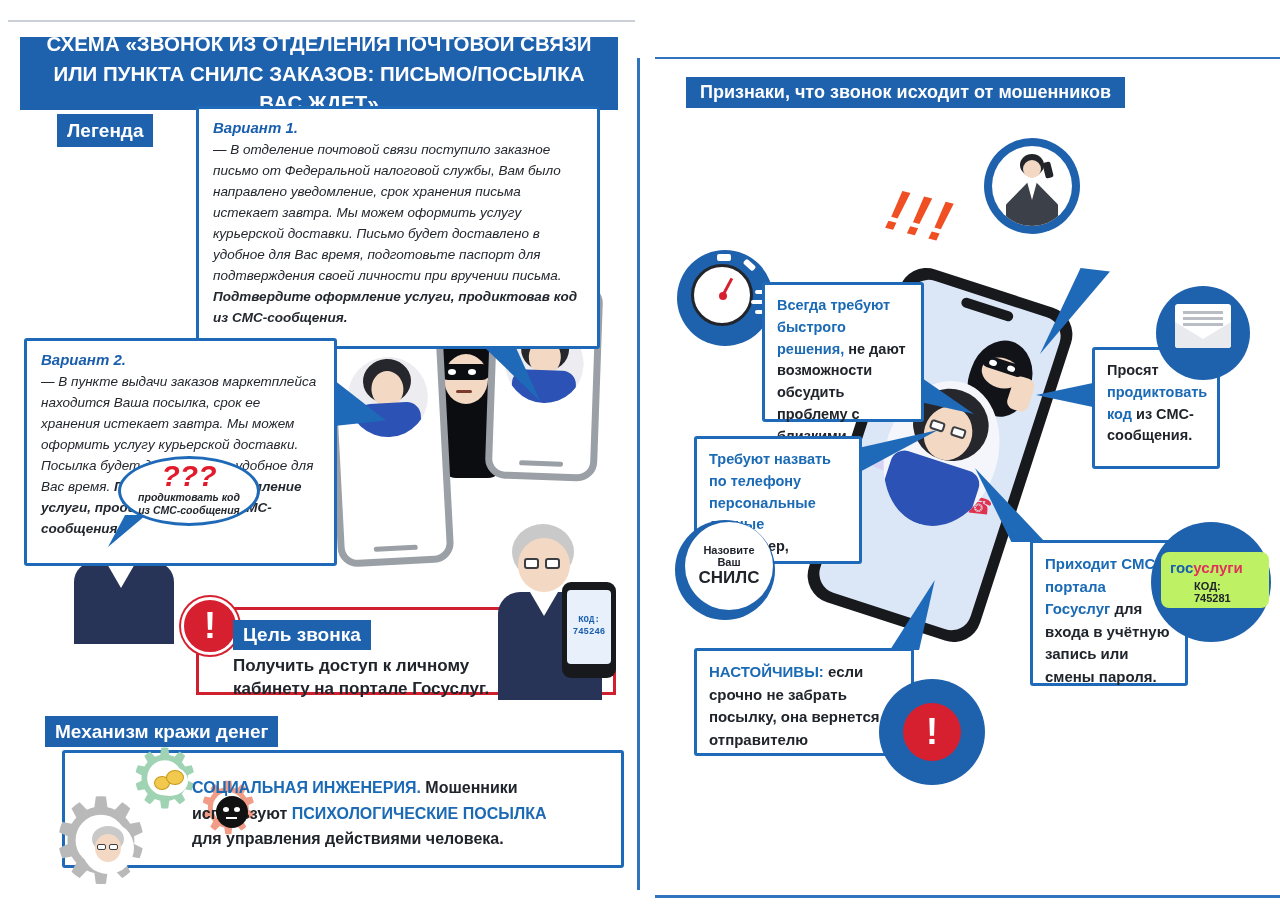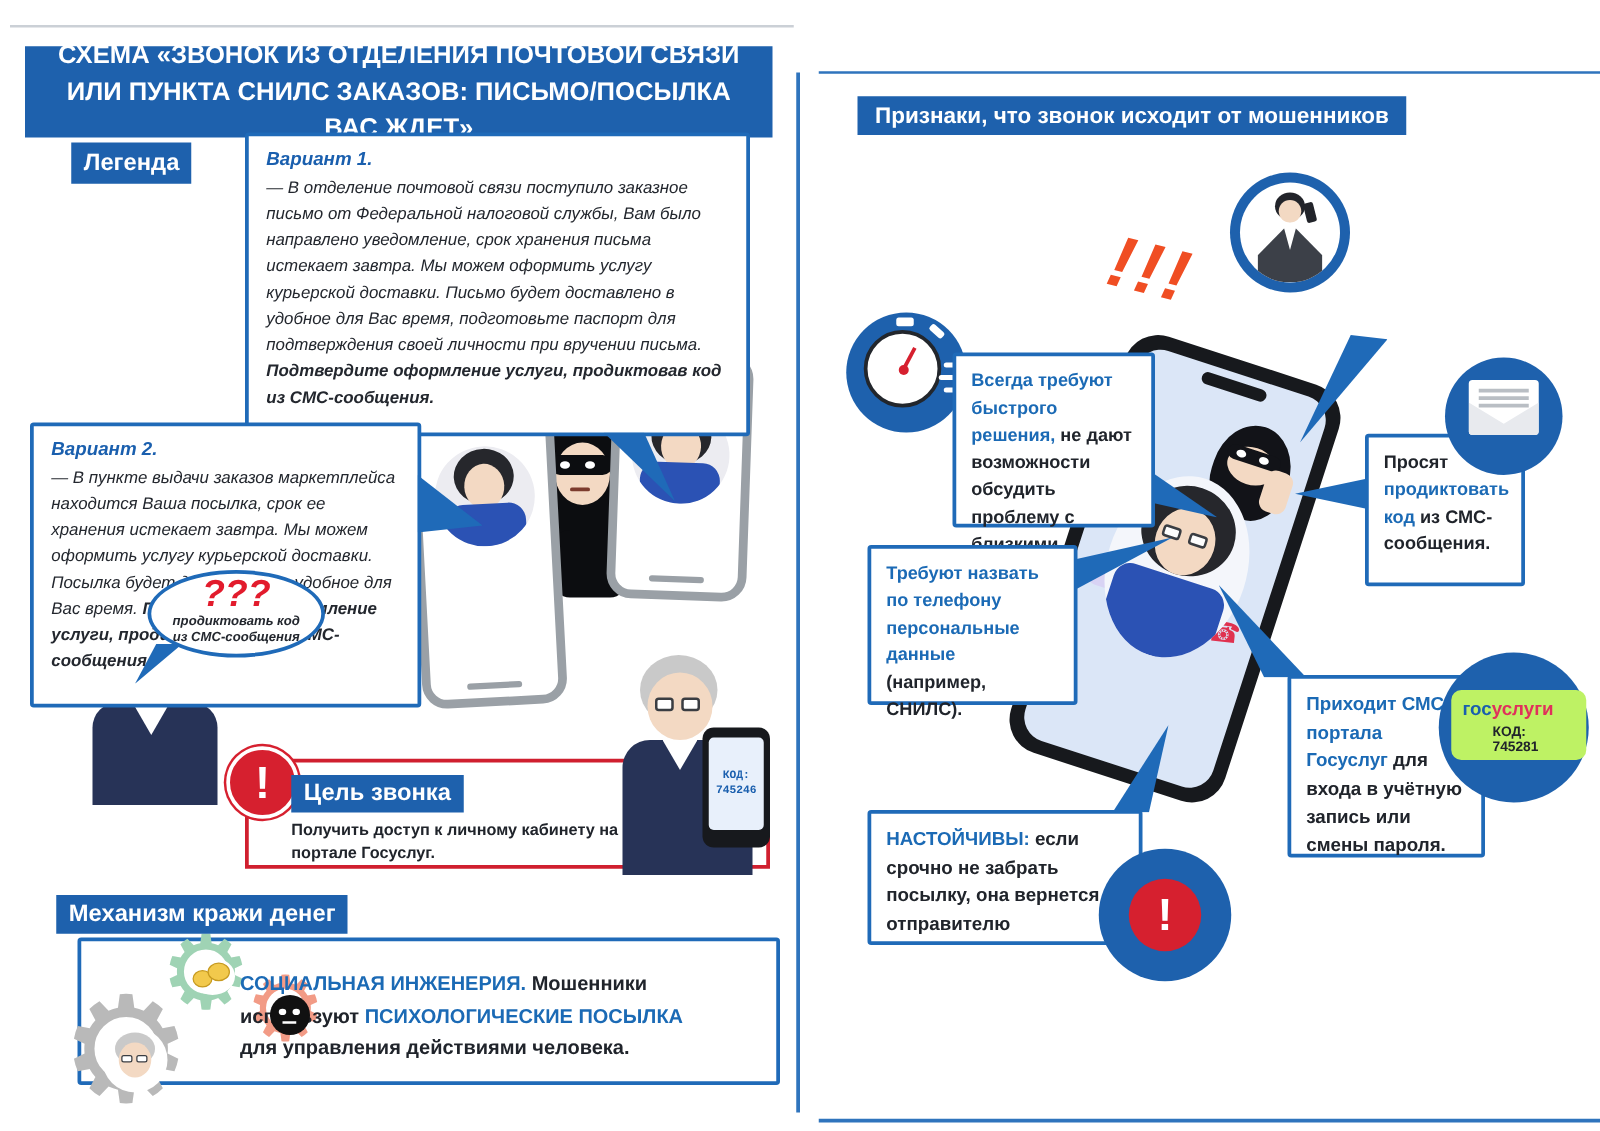--- a/index.html
+++ b/index.html
@@ -111,21 +111,21 @@
       <div class="abs" style="left:58px;top:80px;width:30px;height:26px;background:#fff;clip-path:polygon(0 0,100% 0,50% 100%);"></div>
     </div>
 
     <div class="abs" style="left:196px;top:607px;width:420px;height:88px;border:3px solid #d01f2f;background:#fff;z-index:5;"></div>
     <div class="abs circle" style="left:181px;top:597px;width:58px;height:58px;background:#d6202f;border:3px solid #fff;box-shadow:0 0 0 2px #d6202f;display:flex;align-items:center;justify-content:center;z-index:6;">
       <span style="color:#fff;font-weight:bold;font-size:36px;line-height:1;">!</span>
     </div>
     <div class="abs chip" style="left:233px;top:620px;height:30px;font-size:19px;z-index:7;">
       <span>Цель звонка</span>
     </div>
-    <div class="abs" style="left:233px;top:655px;width:290px;font-size:13px;font-weight:bold;color:#20242b;line-height:1.35;z-index:7;">Получить доступ к личному кабинету на портале Госуслуг.</div>
+    <div class="abs" style="left:233px;top:655px;width:290px;font-size:17px;font-weight:bold;color:#20242b;line-height:1.35;z-index:7;">Получить доступ к личному кабинету на портале Госуслуг.</div>
 
     <div class="abs" style="left:478px;top:522px;width:160px;height:180px;z-index:6;font-family:Liberation Mono, monospace;">
       <div class="abs circle" style="left:34px;top:2px;width:62px;height:56px;background:#c9c9c9;"></div>
       <div class="abs face" style="left:40px;top:16px;width:52px;height:54px;"></div>
       <div class="abs" style="left:46px;top:36px;width:15px;height:11px;border:2px solid #3a3d42;border-radius:3px;background:#fff;"></div>
       <div class="abs" style="left:67px;top:36px;width:15px;height:11px;border:2px solid #3a3d42;border-radius:3px;background:#fff;"></div>
       <div class="abs" style="left:20px;top:70px;width:104px;height:108px;background:#273357;border-radius:22px 22px 0 0;"></div>
       <div class="abs" style="left:52px;top:70px;width:28px;height:24px;background:#fff;clip-path:polygon(0 0,100% 0,50% 100%);"></div>
       <div class="abs" style="left:84px;top:60px;width:54px;height:96px;background:#17191d;border-radius:9px;">
         <div class="abs" style="left:5px;top:8px;width:44px;height:74px;background:#e8f0fb;border-radius:4px;display:flex;align-items:center;justify-content:center;text-align:center;">
@@ -243,20 +243,27 @@
     </div>
 
     <div class="abs sbox callout" style="left:455px;top:347px;width:128px;height:122px;padding:10px 12px;font-size:14.5px;z-index:4;">
       <span class="dark">Просят </span><span class="blue">продиктовать код</span><span class="dark"> из СМС-сообщения.</span>
     </div>
 
     <div class="abs sbox callout" style="left:57px;top:436px;width:168px;height:128px;padding:10px 12px;font-size:14.5px;z-index:5;">
       <span class="blue">Требуют назвать по телефону персональные данные</span><span class="dark"> (например, СНИЛС).</span>
     </div>
 
+    <div class="abs circle" style="left:38px;top:520px;width:100px;height:100px;background:#1e61ad;z-index:5;">
+      <div class="abs circle" style="left:10px;top:2px;width:88px;height:88px;background:#fff;display:flex;flex-direction:column;align-items:center;justify-content:center;text-align:center;">
+        <span style="font-size:11px;font-weight:bold;color:#20242b;">Назовите</span>
+        <span style="font-size:11px;font-weight:bold;color:#20242b;">Ваш</span>
+        <span style="font-size:17px;font-weight:bold;color:#20242b;">СНИЛС</span>
+      </div>
+    </div>
 
     <div class="abs sbox callout" style="left:393px;top:540px;width:158px;height:146px;padding:10px 12px;font-size:15px;z-index:4;">
       <span class="blue">Приходит СМС с портала Госуслуг</span><span class="dark"> для входа в учётную запись или смены пароля.</span>
     </div>
 
     <div class="abs circle" style="left:514px;top:522px;width:120px;height:120px;background:#1e61ad;z-index:5;"></div>
     <div class="abs" style="left:524px;top:552px;width:108px;height:56px;background:#bef264;border-radius:8px;padding:7px 9px;box-sizing:border-box;z-index:6;">
       <div style="font-size:15px;font-weight:bold;line-height:1.2;">
         <span style="color:#1a5fae;">гос</span><span style="color:#e0315b;">услуги</span>
       </div>

